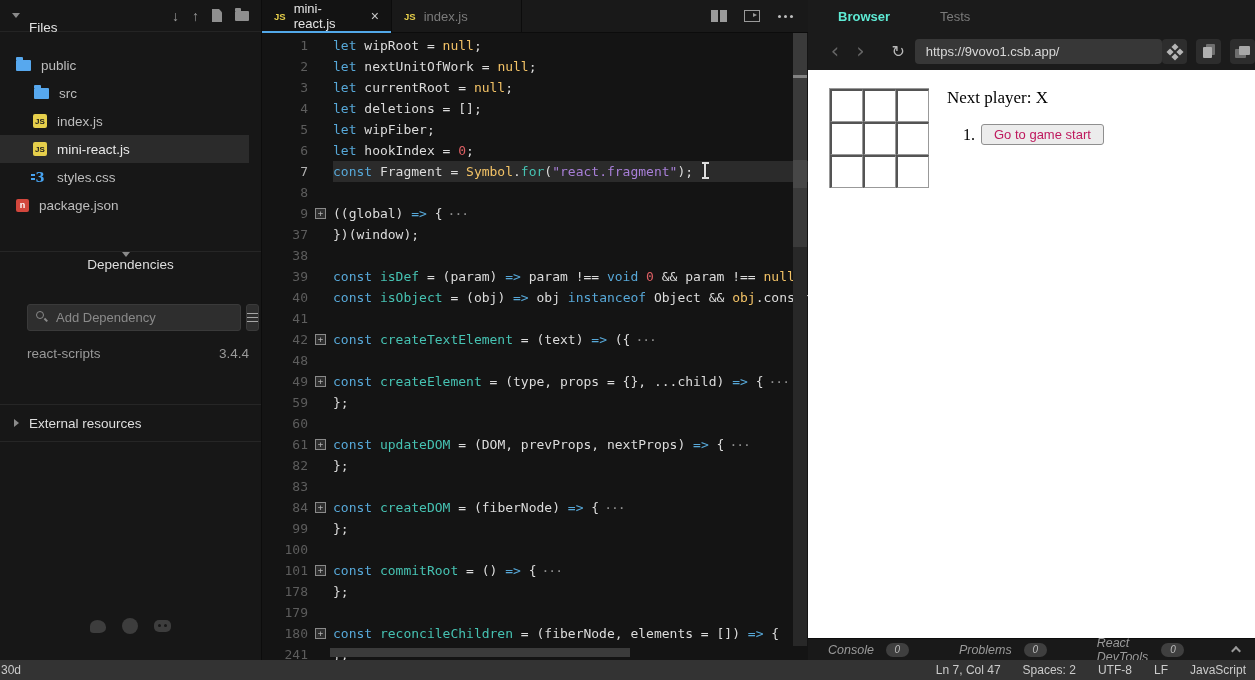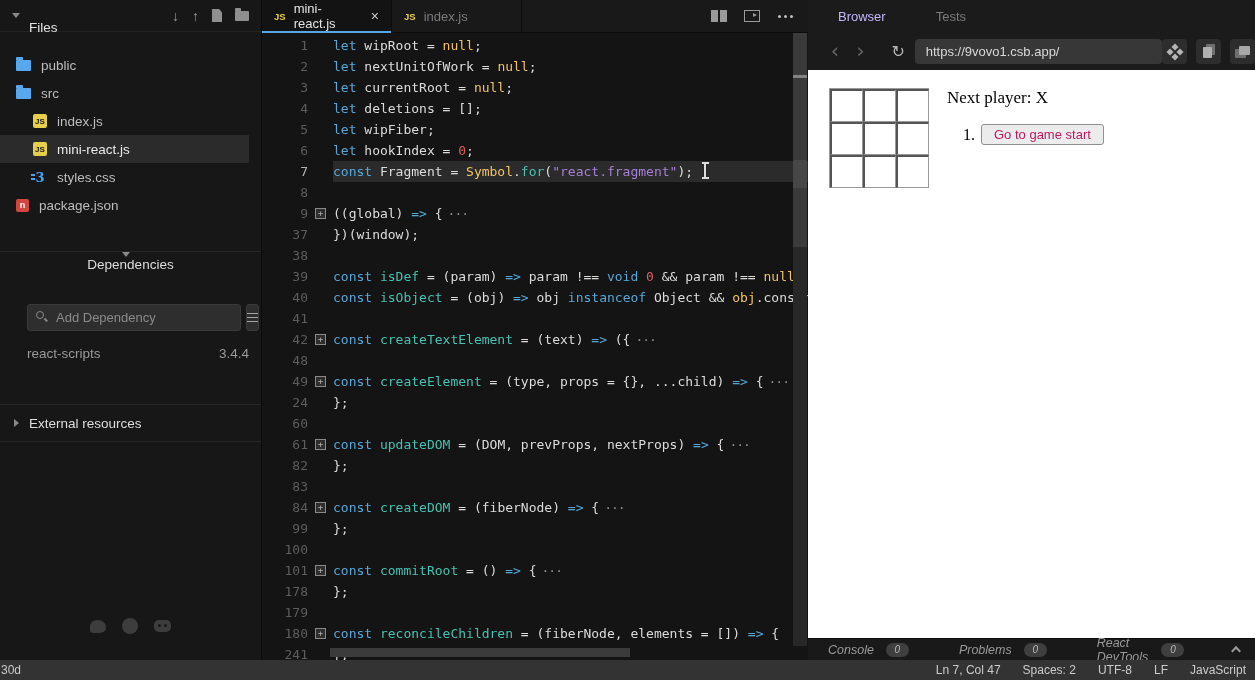--- a/index.html
+++ b/index.html
@@ -89,21 +89,21 @@
   .vscroll .line-marker { position:absolute; top:127px; left:0; right:0; height:28px; background:#474747; }
   .hscroll { position:absolute; left:68px; bottom:3px; width:300px; height:9px; background:#3b3b3b; }
   .ibeam { position:absolute; left:442px; top:130px; width:2px; height:15px; background:#dedede; box-shadow:0 0 1px #000; }
   .ibeam::before,.ibeam::after { content:""; position:absolute; left:-2.5px; width:7px; height:2px; background:#dedede; }
   .ibeam::before{ top:-1px; } .ibeam::after{ bottom:-1px; }
 
   
   .browser-pane { position:absolute; left:808px; top:0; width:447px; height:660px; background:#1b1b1b; }
   .btabs { position:absolute; top:0; left:0; right:0; height:33px; display:flex; align-items:center; gap:50px; padding-left:30px; }
   .btab { font-size:13px; color:#7b7b7b; cursor:pointer; }
-  .btab.active { color:#c4b5fd; font-weight:normal; }
+  .btab.active { color:#5eead4; font-weight:bold; }
   .navbar { position:absolute; top:33px; left:0; right:0; height:37px; display:flex; align-items:center; padding:0 0 0 14px; }
   .nav-arrow { color:#656565; font-size:21px; line-height:1; width:26px; text-align:center; cursor:pointer; font-family:"DejaVu Sans",sans-serif; }
   .nav-refresh { color:#b8b8b8; font-size:16px; line-height:1; margin:0 10px 0 18px; cursor:pointer; font-family:"DejaVu Sans",sans-serif; }
   .urlbar { width:250px; height:25px; background:#373737; border-radius:4px; color:#d8d8d8; font-size:13px; display:flex; align-items:center; padding:0 11px; overflow:hidden; cursor:text; }
   .nav-btns { margin-left:auto; display:flex; gap:9px; }
   .nav-btn { width:25px; height:25px; background:#2d2d2d; border-radius:4px; display:flex; align-items:center; justify-content:center; cursor:pointer; }
   .icon-diamonds { display:grid; grid-template-columns:5px 5px; grid-gap:2px; transform:rotate(45deg); }
   .icon-diamonds i { width:5px; height:5px; background:#b5b5b5; }
   .icon-copy { width:9px; height:11px; background:#b0b0b0; border-radius:1px; box-shadow:3px -3px 0 #6f6f6f; margin:2px 0 0 -2px; }
   .icon-panes { width:11px; height:9px; background:#a8a8a8; border-radius:1px; box-shadow:-4px 3px 0 #6f6f6f; margin:-2px 0 0 3px; }
@@ -144,21 +144,21 @@
         <span class="arrow-glyph">↑</span>
         <span class="icon-file"></span>
         <span class="icon-folder"></span>
       </span>
     </div>
     <div class="file-tree">
         <div class="frow" style="padding-left: 16px;">
           <span class="tree-folder"></span>
           <span class="flabel">public</span>
         </div>
-        <div class="frow" style="padding-left: 16px;">
+        <div class="frow" style="padding-left: 16px; margin-left: 18px;">
           <span class="tree-folder"></span>
           <span class="flabel">src</span>
         </div>
         <div class="frow" style="padding-left: 33px;">
           <span class="fi-js">JS</span>
           <span class="flabel">index.js</span>
         </div>
         <div class="frow selected" style="padding-left: 33px;">
           <span class="fi-js">JS</span>
           <span class="flabel">mini-react.js</span>
@@ -237,21 +237,21 @@
           <div class="cl"><span class="ln">8</span><span class="foldc"></span><span class="code"></span></div>
           <div class="cl"><span class="ln">9</span><span class="foldc"><span class="foldbox">+</span></span><span class="code"><span class="c-id">((global) </span><span class="c-kw">=&gt; </span><span class="c-id">{</span><span class="c-dim">···</span></span></div>
           <div class="cl"><span class="ln">37</span><span class="foldc"></span><span class="code"><span class="c-id">})(window);</span></span></div>
           <div class="cl"><span class="ln">38</span><span class="foldc"></span><span class="code"></span></div>
           <div class="cl"><span class="ln">39</span><span class="foldc"></span><span class="code"><span class="c-kw">const </span><span class="c-fn">isDef</span><span class="c-id"> = (param) </span><span class="c-kw">=&gt; </span><span class="c-id">param !== </span><span class="c-kw">void </span><span class="c-num">0</span><span class="c-id"> &amp;&amp; param !== </span><span class="c-lit">null</span><span class="c-id">;</span></span></div>
           <div class="cl"><span class="ln">40</span><span class="foldc"></span><span class="code"><span class="c-kw">const </span><span class="c-fn">isObject</span><span class="c-id"> = (obj) </span><span class="c-kw">=&gt; </span><span class="c-id">obj </span><span class="c-kw">instanceof </span><span class="c-id">Object &amp;&amp; </span><span class="c-lit">obj</span><span class="c-id">.constructor</span></span></div>
           <div class="cl"><span class="ln">41</span><span class="foldc"></span><span class="code"></span></div>
           <div class="cl"><span class="ln">42</span><span class="foldc"><span class="foldbox">+</span></span><span class="code"><span class="c-kw">const </span><span class="c-fn">createTextElement</span><span class="c-id"> = (text) </span><span class="c-kw">=&gt; </span><span class="c-id">({</span><span class="c-dim">···</span></span></div>
           <div class="cl"><span class="ln">48</span><span class="foldc"></span><span class="code"></span></div>
           <div class="cl"><span class="ln">49</span><span class="foldc"><span class="foldbox">+</span></span><span class="code"><span class="c-kw">const </span><span class="c-fn">createElement</span><span class="c-id"> = (type, props = {}, ...child) </span><span class="c-kw">=&gt; </span><span class="c-id">{</span><span class="c-dim">···</span></span></div>
-          <div class="cl"><span class="ln">24</span><span class="foldc"></span><span class="code"><span class="c-id">};</span></span></div>
+          <div class="cl"><span class="ln">59</span><span class="foldc"></span><span class="code"><span class="c-id">};</span></span></div>
           <div class="cl"><span class="ln">60</span><span class="foldc"></span><span class="code"></span></div>
           <div class="cl"><span class="ln">61</span><span class="foldc"><span class="foldbox">+</span></span><span class="code"><span class="c-kw">const </span><span class="c-fn">updateDOM</span><span class="c-id"> = (DOM, prevProps, nextProps) </span><span class="c-kw">=&gt; </span><span class="c-id">{</span><span class="c-dim">···</span></span></div>
           <div class="cl"><span class="ln">82</span><span class="foldc"></span><span class="code"><span class="c-id">};</span></span></div>
           <div class="cl"><span class="ln">83</span><span class="foldc"></span><span class="code"></span></div>
           <div class="cl"><span class="ln">84</span><span class="foldc"><span class="foldbox">+</span></span><span class="code"><span class="c-kw">const </span><span class="c-fn">createDOM</span><span class="c-id"> = (fiberNode) </span><span class="c-kw">=&gt; </span><span class="c-id">{</span><span class="c-dim">···</span></span></div>
           <div class="cl"><span class="ln">99</span><span class="foldc"></span><span class="code"><span class="c-id">};</span></span></div>
           <div class="cl"><span class="ln">100</span><span class="foldc"></span><span class="code"></span></div>
           <div class="cl"><span class="ln">101</span><span class="foldc"><span class="foldbox">+</span></span><span class="code"><span class="c-kw">const </span><span class="c-fn">commitRoot</span><span class="c-id"> = () </span><span class="c-kw">=&gt; </span><span class="c-id">{</span><span class="c-dim">···</span></span></div>
           <div class="cl"><span class="ln">178</span><span class="foldc"></span><span class="code"><span class="c-id">};</span></span></div>
           <div class="cl"><span class="ln">179</span><span class="foldc"></span><span class="code"></span></div>

